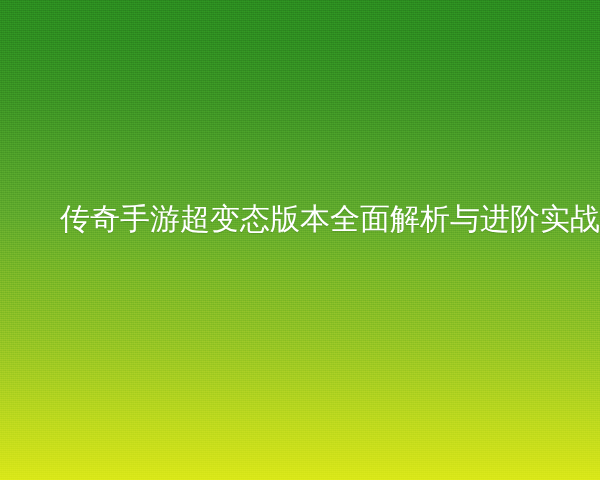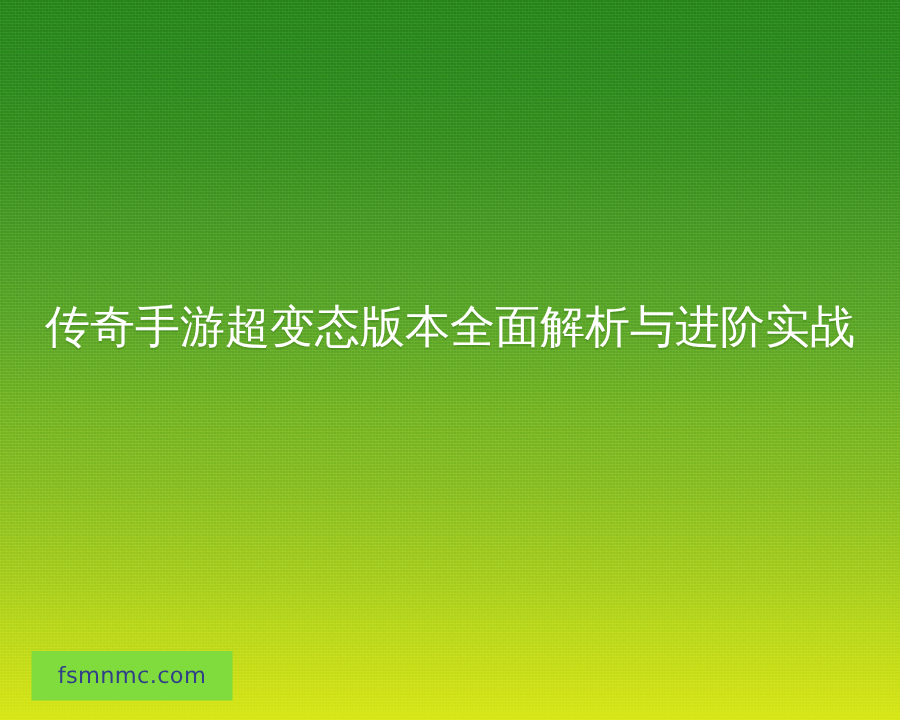--- a/index.html
+++ b/index.html
@@ -49,21 +49,21 @@
     background-size: 2px 2px, 2px 2px, 5px 5px;
     pointer-events: none;
   }
 
   
   .headline {
     position: absolute;
     left: 0;
     right: 0;
     top: 197px;
-    text-align: center;
+    text-align: right;
     color: #ffffff;
     font-size: 30px;
     line-height: 43px;
     letter-spacing: 0px;
     font-weight: 400;
     white-space: nowrap;
     text-shadow: 0 1px 1px rgba(0, 60, 0, 0.18);
   }
   .headline .line {
     display: block;
@@ -94,17 +94,14 @@
 
 <div id="banner">
 
   <div class="bg-gradient"></div>
   <div class="bg-noise"></div>
 
   <div class="headline">
     <span class="line">传奇手游超变态版本全面解析与进阶实战</span>
   </div>
 
-  <div class="watermark">
-    <span class="watermark-text">fsmnmc.com</span>
-  </div>
 
 </div>
 
 </body></html>

